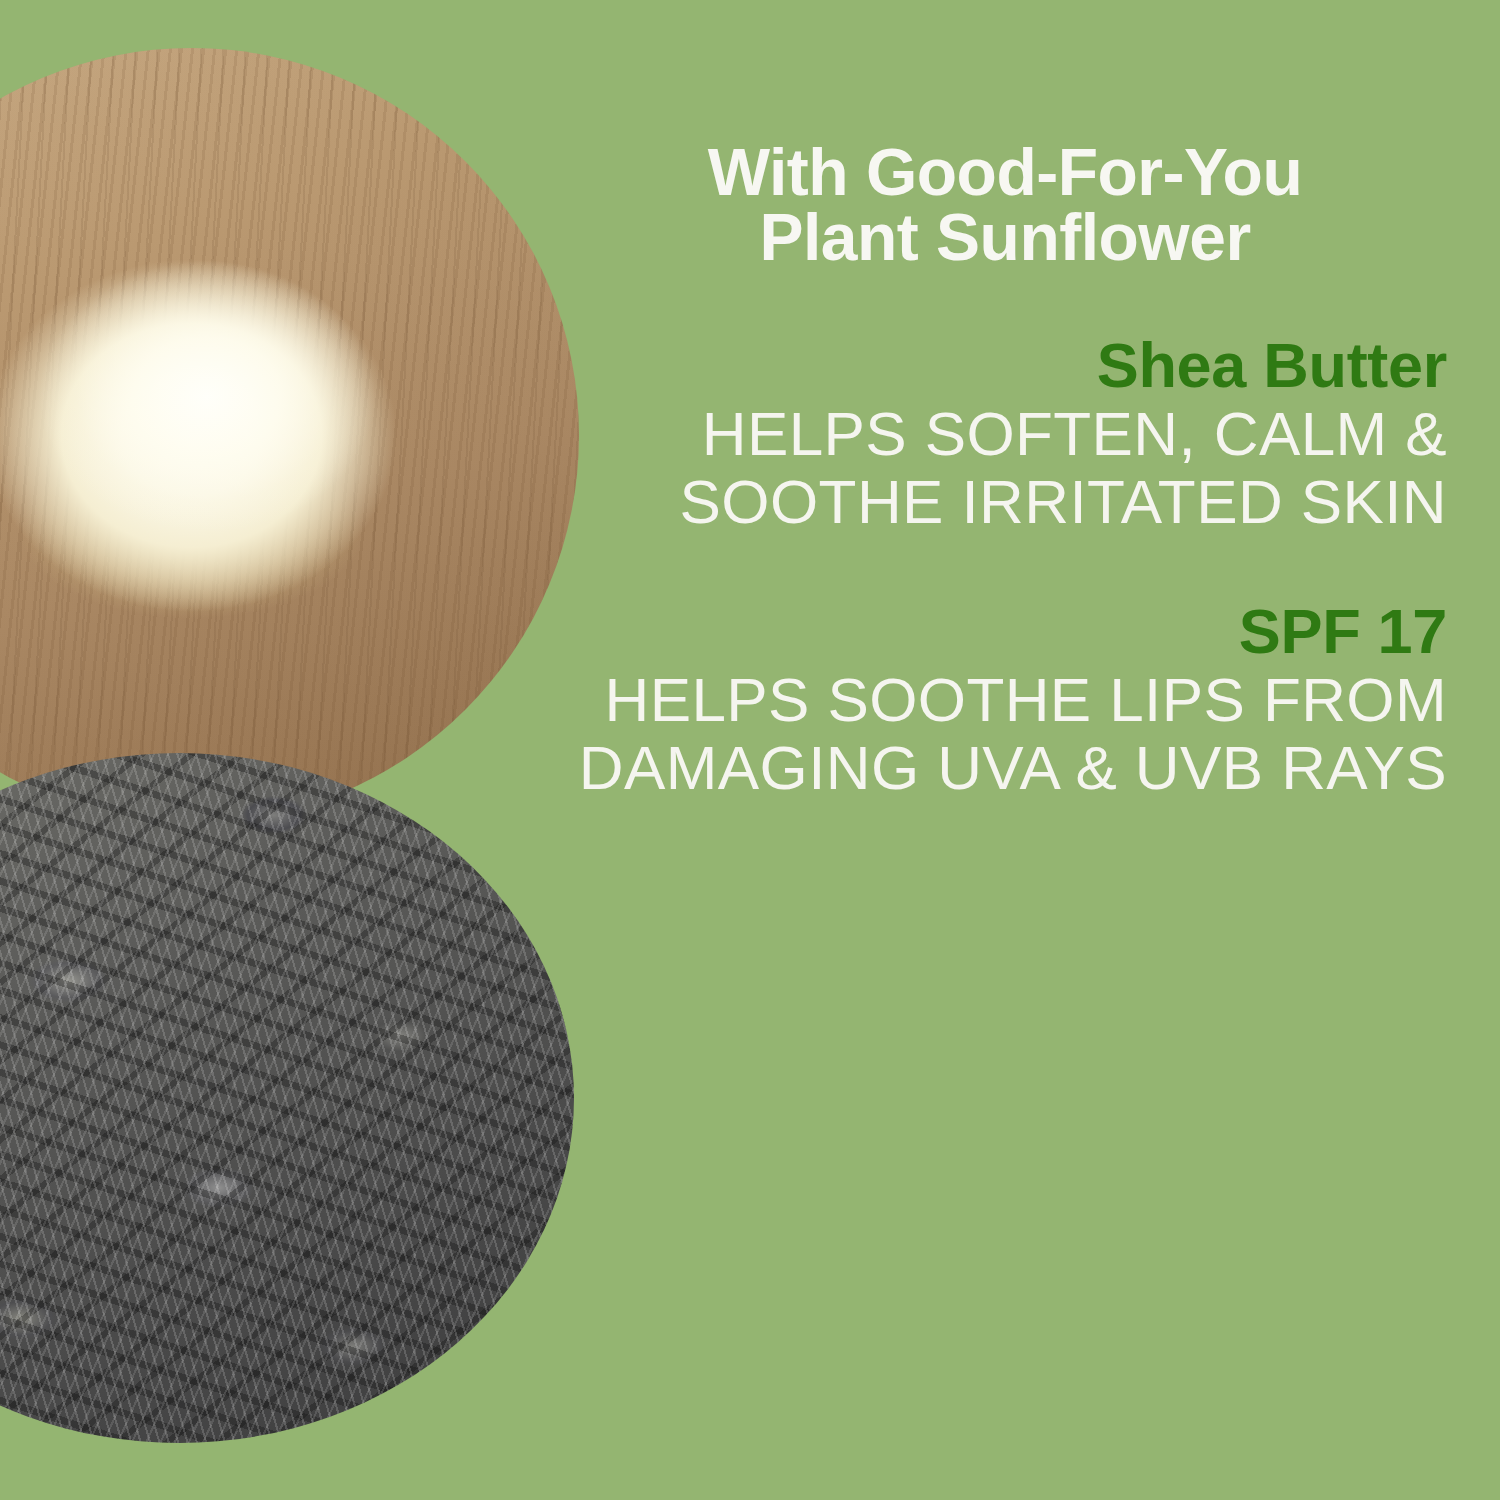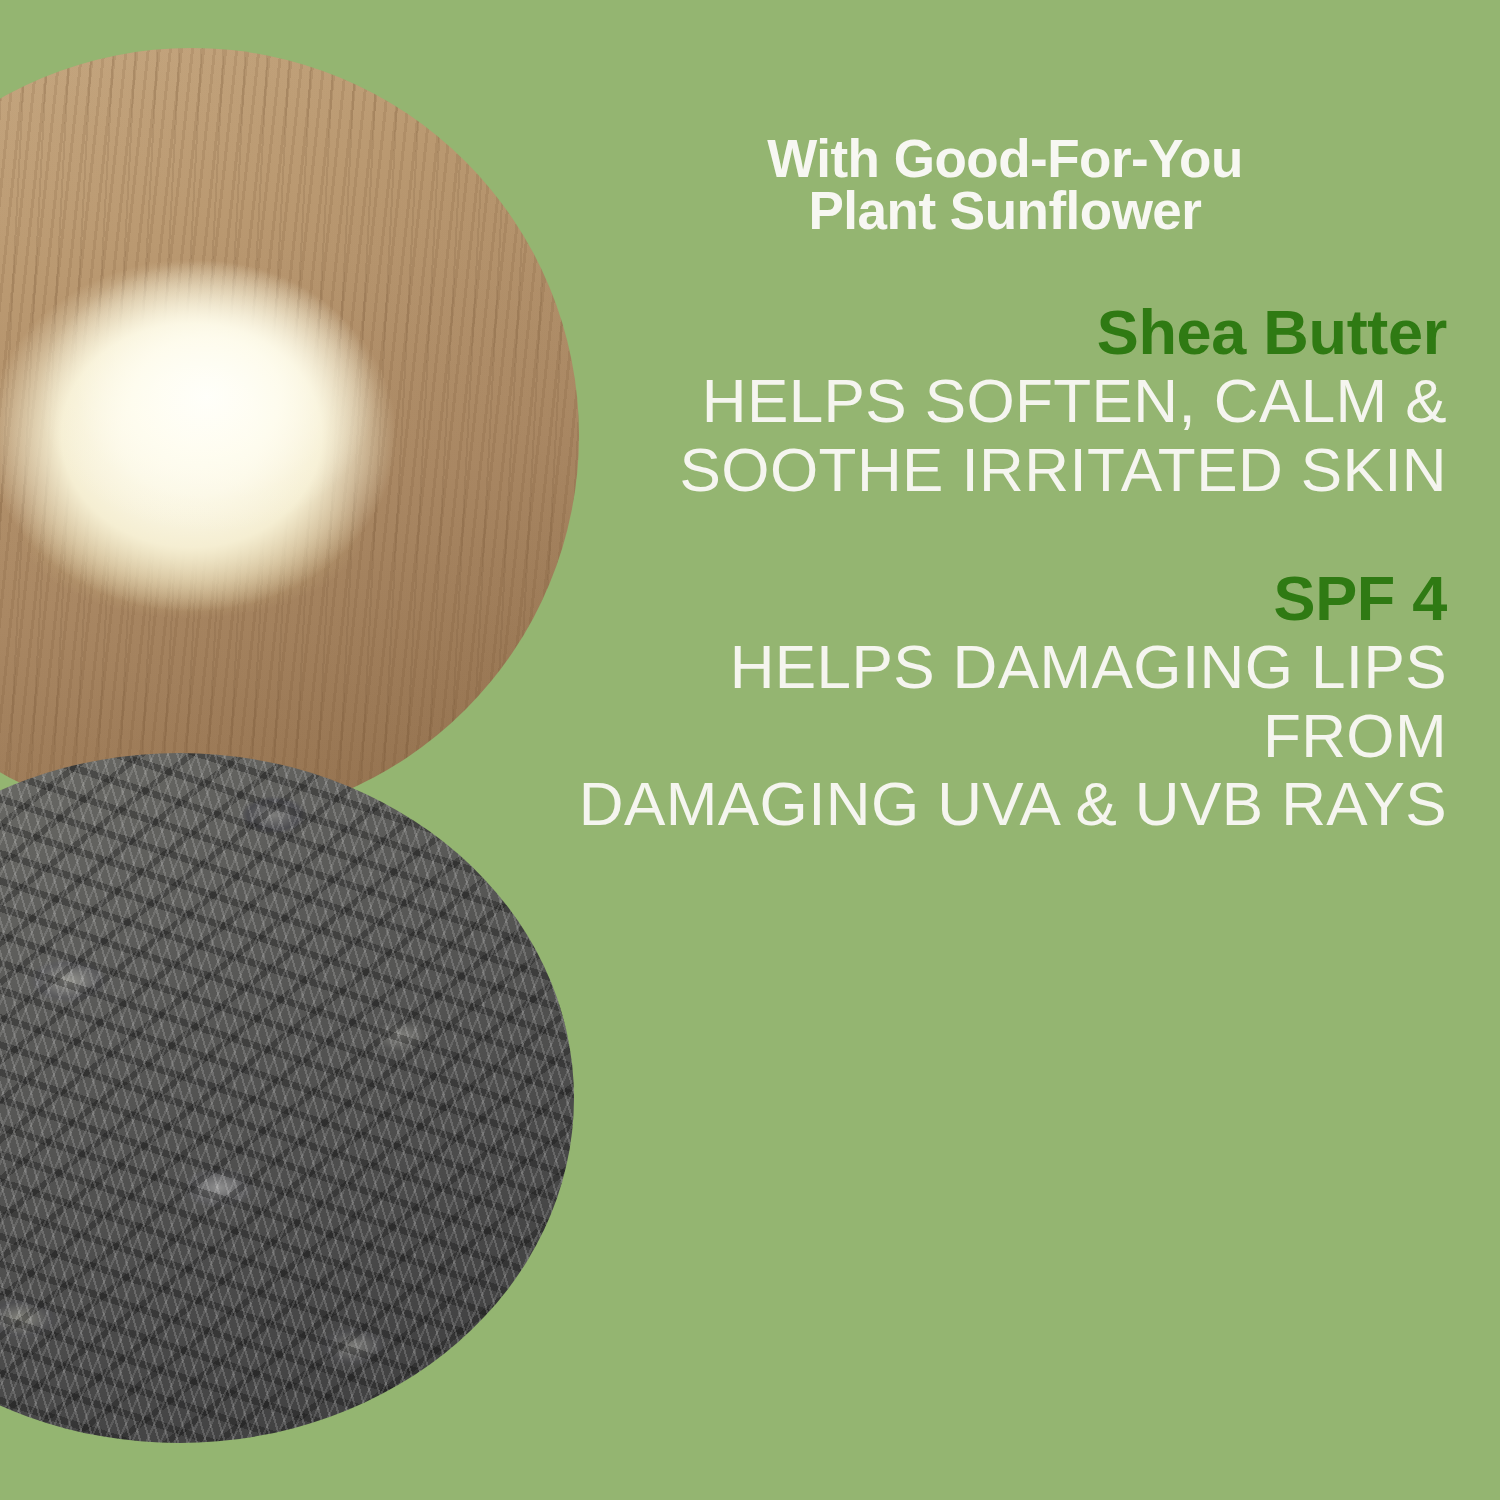--- a/index.html
+++ b/index.html
@@ -115,24 +115,24 @@
   
   #copy-column {
     position: absolute;
     right: 53px;
     top: 0;
     width: 880px;
     text-align: right;
   }
 
   #headline {
-    margin: 5px;
+    margin: 12px;
     padding-top: 128px;
     color: #f7f7f2;
-    font-size: 53px;
+    font-size: 66px;
     line-height: 0.99;
     font-weight: bold;
     font-stretch: condensed;
     letter-spacing: -0.5px;
     text-align: center;
     padding-right: 4px;
   }
 
   .benefit {
     margin-top: 62px;
@@ -175,21 +175,21 @@
     <div class="benefit">
       <h2 class="benefit-name">Shea Butter</h2>
       <p class="benefit-desc">
         <span>HELPS SOFTEN, CALM &amp;</span>
         <span>SOOTHE IRRITATED SKIN</span>
       </p>
     </div>
 
 
     <div class="benefit">
-      <h2 class="benefit-name">SPF 4</h2>
+      <h2 class="benefit-name">SPF 17</h2>
       <p class="benefit-desc">
-        <span>HELPS DAMAGING LIPS FROM</span>
+        <span>HELPS SOOTHE LIPS FROM</span>
         <span>DAMAGING UVA &amp; UVB RAYS</span>
       </p>
     </div>
 
   </div>
 </div>
 
 </body></html>

